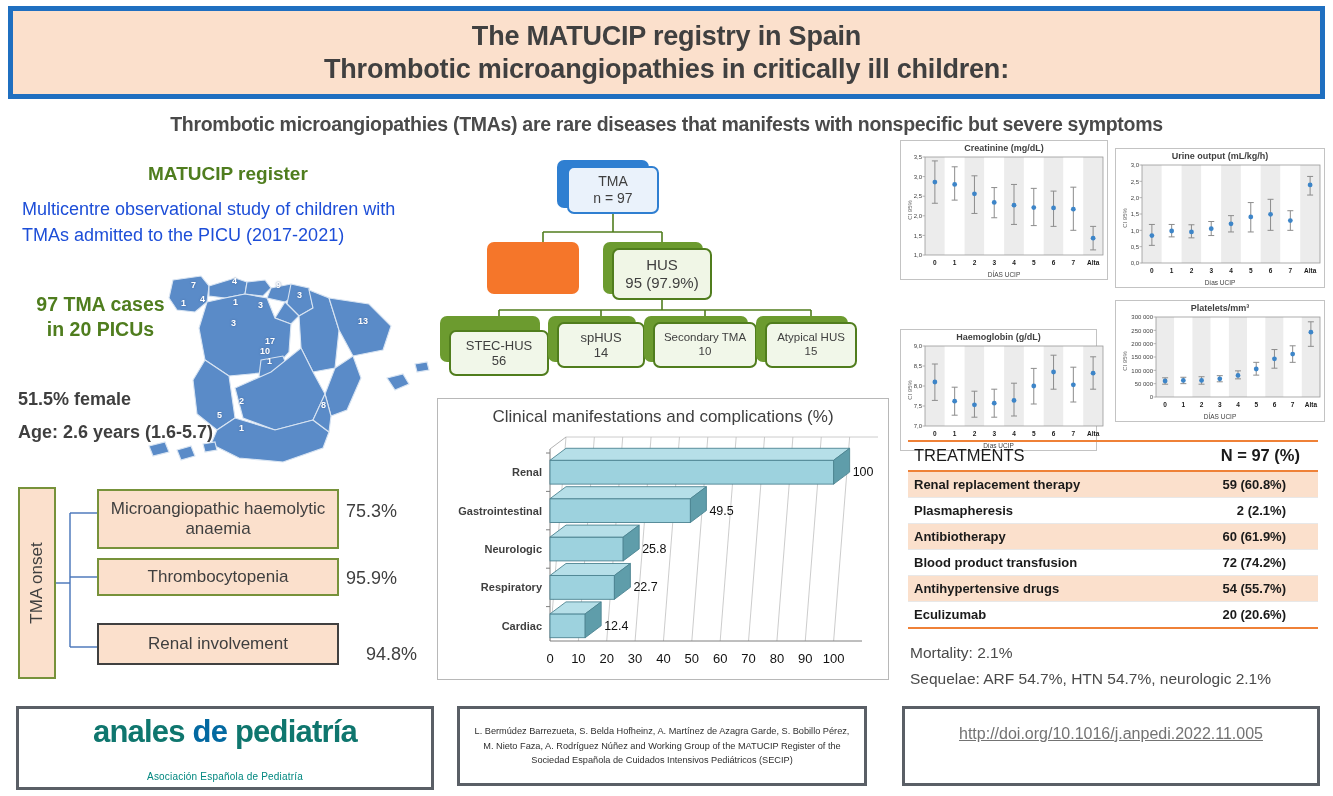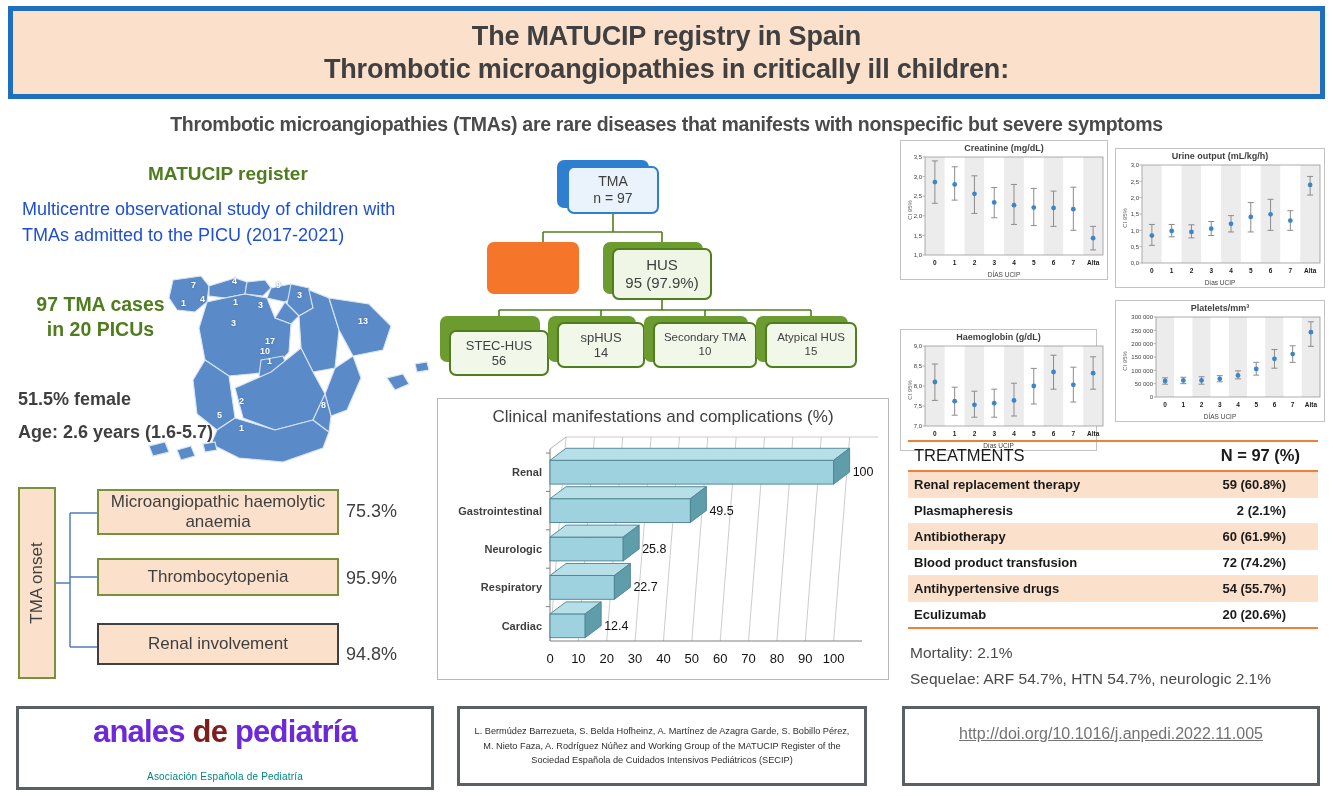--- a/index.html
+++ b/index.html
@@ -72,29 +72,29 @@
   .onset-label span {
     transform: rotate(-90deg); white-space: nowrap;
     font-size: 17px; color: #3f3f3f;
   }
   .onset-box {
     position: absolute; left: 83px; width: 242px;
     background: #fbe0cc; border: 2px solid #77923a;
     display: flex; align-items: center; justify-content: center; text-align: center;
     font-size: 17px; color: #3f3f3f; line-height: 1.2;
   }
-  .onset-box.b1 { top: 2px;   height: 46px; }
+  .onset-box.b1 { top: 2px;   height: 60px; }
   .onset-box.b2 { top: 71px;  height: 38px; }
   .onset-box.b3 { top: 136px; height: 42px; border-color: #404040; }
   .onset-pct {
     position: absolute; left: 332px; font-size: 18px; color: #3f3f3f;
   }
   .onset-pct.p1 { top: 14px; }
   .onset-pct.p2 { top: 81px; }
-  .onset-pct.p3 { top: 157px; }
+  .onset-pct.p3 { top: 157px; margin-left: 20px; }
   .onset-connector { position: absolute; left: 42px; top: 0; width: 42px; height: 192px; }
 
   
   .tree { position: absolute; left: 437px; top: 160px; width: 450px; height: 215px; }
   .node {
     position: absolute; border-radius: 7px;
     display: flex; flex-direction: column; align-items: center; justify-content: center;
     text-align: center; line-height: 1.18; color: #3f3f3f;
   }
   .n-tma {
@@ -176,22 +176,22 @@
   .outcome {
     position: absolute; left: 910px; top: 640px;
     font-size: 15.5px; color: #4a4a4a; line-height: 1.65;
   }
 
   
   .foot-box { position: absolute; border: 3px solid #5a5f66; background: #fff; }
   .foot-logo { left: 16px; top: 706px; width: 418px; height: 84px;
     display: flex; flex-direction: column; align-items: center; justify-content: center; }
   .logo-main { font-size: 31px; font-weight: bold; letter-spacing: -0.8px; }
-  .logo-main .teal { color: #6d28d9; }
-  .logo-main .gray { color: #7f1d1d; margin-top: 34px; }
+  .logo-main .teal { color: #0f766e; }
+  .logo-main .gray { color: #0369a1; margin-top: 34px; }
   .logo-sub { font-size: 10px; color: #00877f; margin-top: 21px; letter-spacing: .2px; }
 
   .foot-authors { left: 457px; top: 706px; width: 410px; height: 80px;
     display: flex; align-items: center; justify-content: center; padding: 6px 14px; }
   .foot-authors p {
     font-size: 9.2px; color: #2f2f2f; text-align: center; line-height: 1.62;
   }
 
   .foot-doi { left: 902px; top: 706px; width: 418px; height: 80px;
     display: flex; align-items: flex-start; justify-content: center; padding-top: 16px; }

